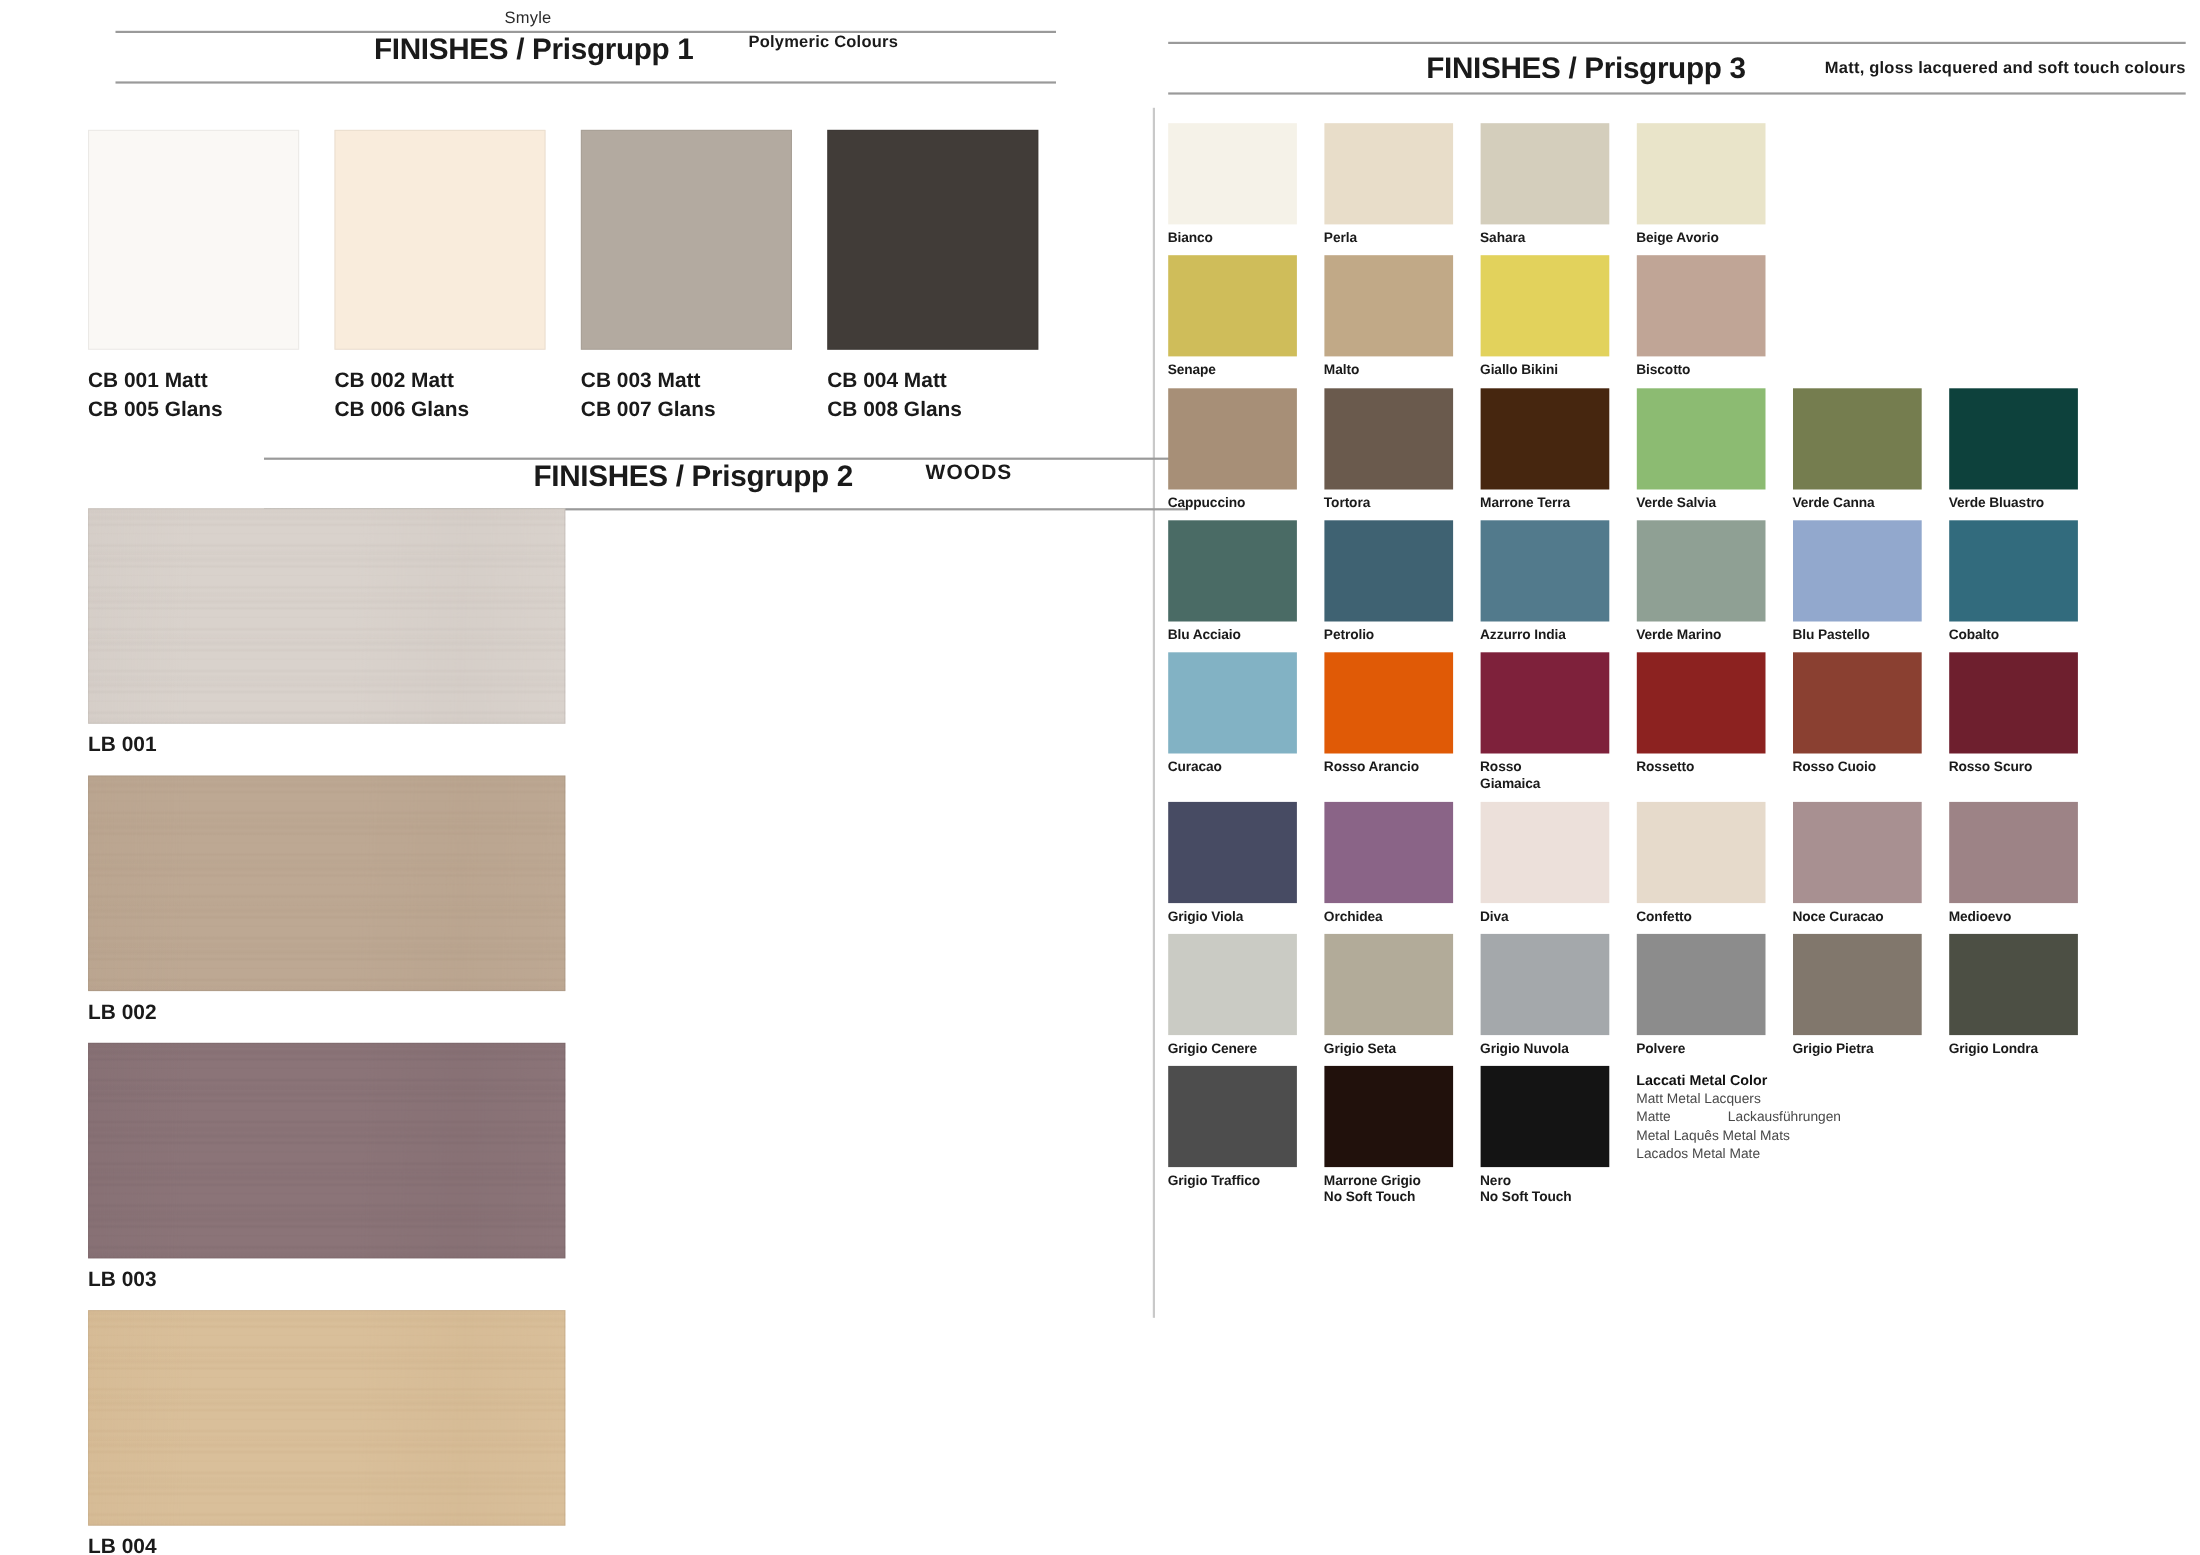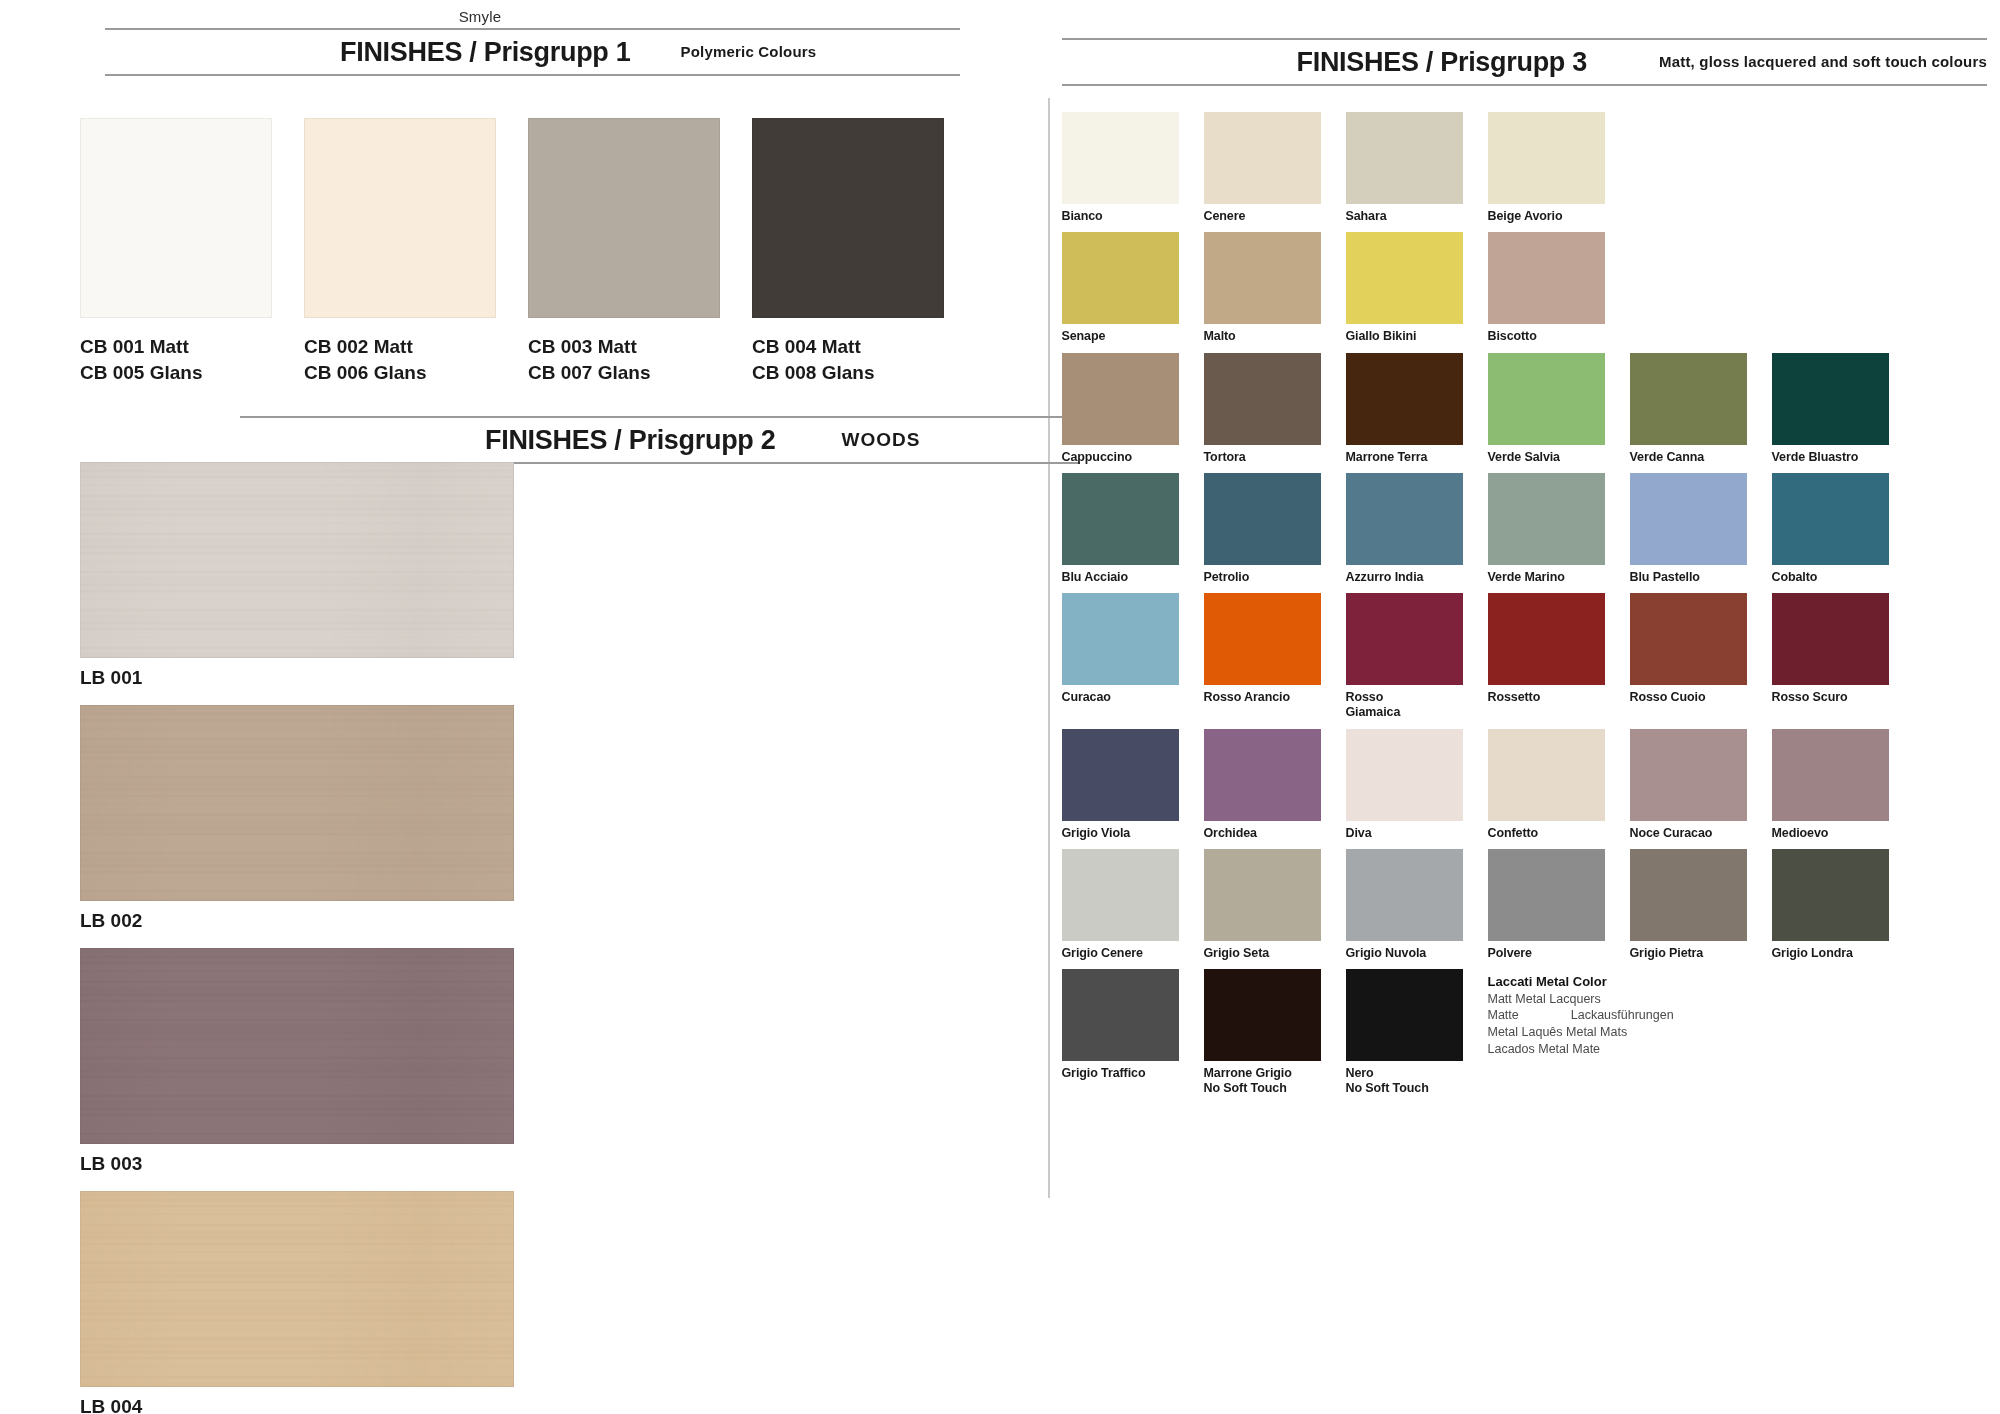--- a/index.html
+++ b/index.html
@@ -40,21 +40,21 @@
   .panel-left  { position: absolute; left: 0;    top: 0; width: 1040px; height: 1414px; }
   .panel-right { position: absolute; left: 1060px; top: 0; width: 940px;  height: 1414px; }
 
   
   .sec-head {
     position: relative;
     border-top: 2px solid #9a9a9a;
     border-bottom: 2px solid #9a9a9a;
     height: 48px;
     display: flex;
-    align-items: center;
+    align-items: flex-start;
   }
   .sec-head .title {
     font-size: 27px;
     font-weight: bold;
     letter-spacing: -.3px;
     white-space: nowrap;
   }
   .sec-head .sub {
     font-size: 15px;
     font-weight: bold;
@@ -248,21 +248,21 @@
 and soft touch colours</span>
   </div>
 
   <div class="cgrid" id="cgrid">
       <div class="cell">
         <div class="chip" style="background: rgb(245, 242, 232);"></div>
         <div class="clabel">Bianco</div>
       </div>
       <div class="cell">
         <div class="chip" style="background: rgb(232, 221, 201);"></div>
-        <div class="clabel">Cenere</div>
+        <div class="clabel">Perla</div>
       </div>
       <div class="cell">
         <div class="chip" style="background: rgb(212, 206, 188);"></div>
         <div class="clabel">Sahara</div>
       </div>
       <div class="cell">
         <div class="chip" style="background: rgb(233, 228, 201);"></div>
         <div class="clabel">Beige Avorio</div>
       </div>
       <div class="cell empty"></div>

